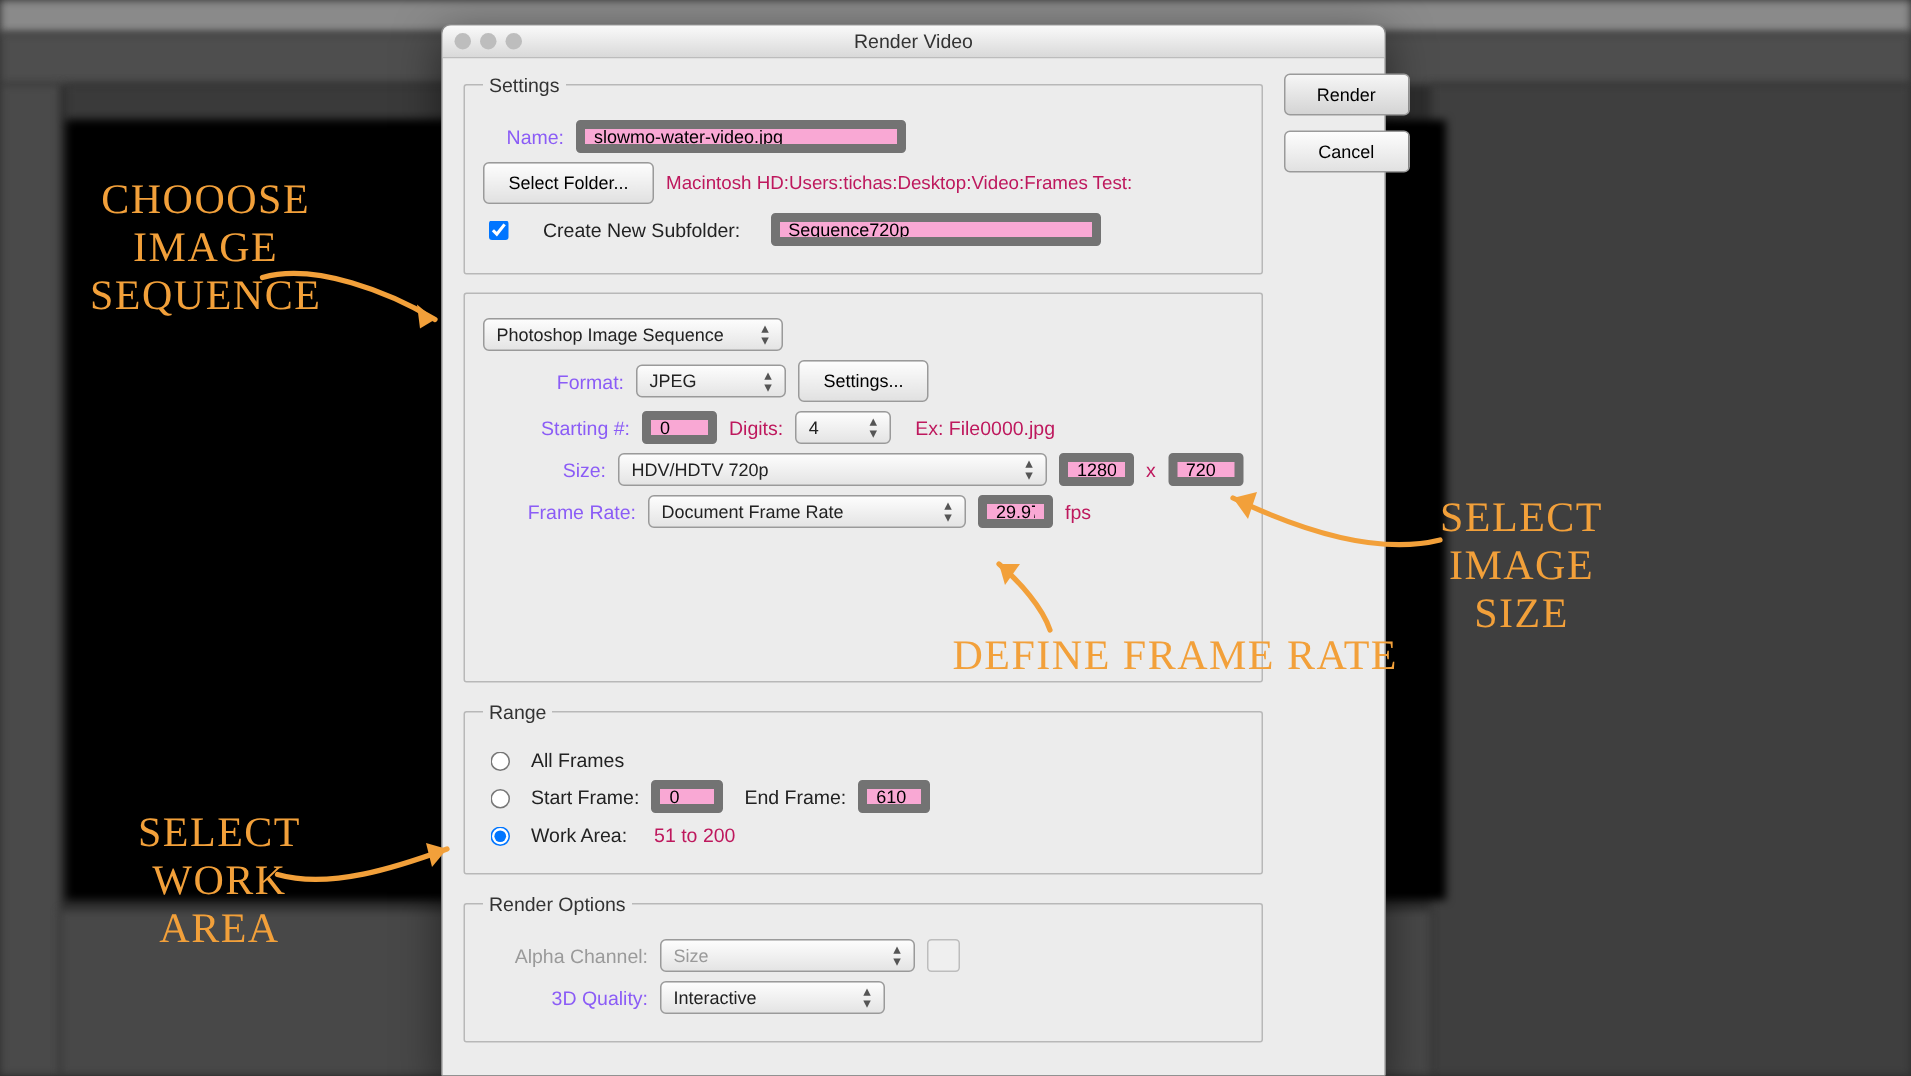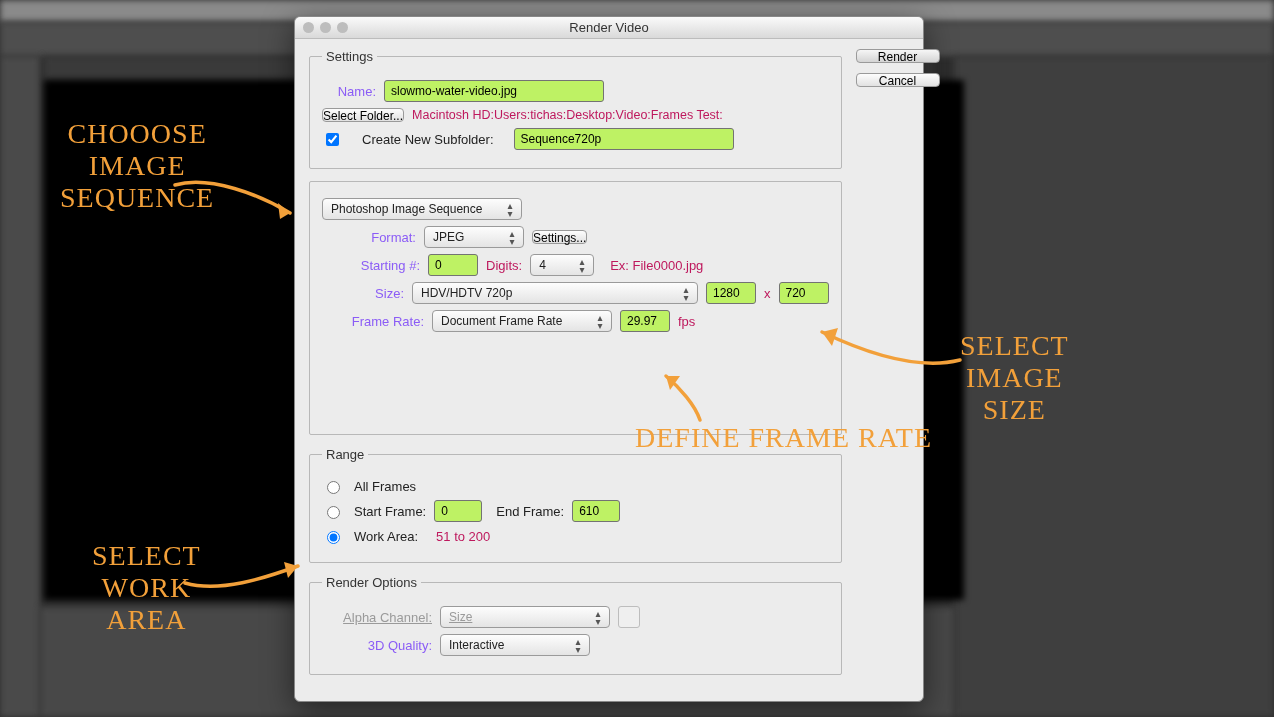--- a/index.html
+++ b/index.html
@@ -27,35 +27,35 @@
   .left { flex:1; }
   .right { width:90px; display:flex; flex-direction:column; gap:10px; }
 
   fieldset { border:1px solid #b8b8b8; border-radius:2px; padding:10px 12px 12px 12px; margin:0 0 12px 0; }
   legend { padding:0 4px; color:#333; font-size:13px; }
 
   .row { display:flex; align-items:center; gap:8px; margin:6px 0; }
   .label { text-align:right; color:#8b5cf6; }
   .lw-name { width:54px; } .lw-fmt{ width:80px; } .lw-start{ width:84px; } .lw-size{ width:68px; } .lw-frate{ width:88px; } .lw-alpha{ width:110px; } .lw-3d{ width:110px; }
 
-  input[type=text] { height:22px; border:1px solid #737373; border-radius:3px; padding:0 6px; font-size:12px; background:#bef264; }
+  input[type=text] { height:22px; border:6px solid #737373; border-radius:3px; padding:0 6px; font-size:12px; background:#f9a8d4; }
   .w220{width:220px;} .w50{width:50px;} .w48{width:48px;}
 
-  .btn { height:14px; padding:0 0; border:1px solid #9a9a9a; border-radius:4px; background:linear-gradient(#fdfdfd,#e1e1e1); font-size:12px; cursor:pointer; }
+  .btn { height:28px; padding:0 16px; border:1px solid #9a9a9a; border-radius:4px; background:linear-gradient(#fdfdfd,#e1e1e1); font-size:12px; cursor:pointer; }
   .btn-primary { background:linear-gradient(#f6f6f6,#d4d4d4); }
 
   .select { position:relative; display:inline-flex; align-items:center; height:22px; border:1px solid #9a9a9a; border-radius:4px; background:linear-gradient(#fdfdfd,#e4e4e4); padding:0 22px 0 8px; font-size:12px; cursor:pointer; }
   .select .chev { position:absolute; right:6px; top:3px; width:10px; font-size:10px; line-height:8px; color:#555; text-align:center; }
   .select .chev::before{content:"▴"; display:block;}
   .select .chev::after{content:"▾"; display:block;}
 
   .path { color:#be185d; font-size:12.5px; }
   .chk { display:flex; align-items:center; gap:20px; }
   .static { color:#be185d; }
-  .disabled { color:#9a9a9a;text-decoration:underline; }
+  .disabled { color:#9a9a9a; }
   .sq { width:22px; height:22px; border:1px solid #bdbdbd; border-radius:3px; background:#efefef; display:inline-block; }
 
   .annot { position:absolute; color:#f2a03a; font-family:"Comic Sans MS","Marker Felt","Segoe Script",cursive; font-size:28px; line-height:1.15; text-align:center; letter-spacing:1px; }
   svg.arrow { position:absolute; overflow:visible; }
   svg.arrow path { stroke:#f2a03a; stroke-width:3.5; fill:none; stroke-linecap:round; }
   svg.arrow polygon { fill:#f2a03a; }
 
   .radio input { margin-right:6px; }
 </style>
 </head>
@@ -131,21 +131,21 @@
           <div class="select" style="width:286px">
             <span>HDV/HDTV 720p</span>
               <span class="chev"></span>
           </div>
           <input type="text" class="w50" value="1280" style="">
           <span class="static">x</span>
           <input type="text" class="w50" value="720" style="">
         </div>
         <div class="row" style="padding-left:14px; margin-bottom:90px;">
           <span class="label lw-frate">Frame Rate:</span>
-          <div class="select" style="width:180px">
+          <div class="select" style="width:212px">
             <span>Document Frame Rate</span>
               <span class="chev"></span>
           </div>
           <input type="text" class="w50" value="29.97" style="">
           <span class="static">fps</span>
         </div>
       </fieldset>
 
       <fieldset>
         <legend>Range</legend>

